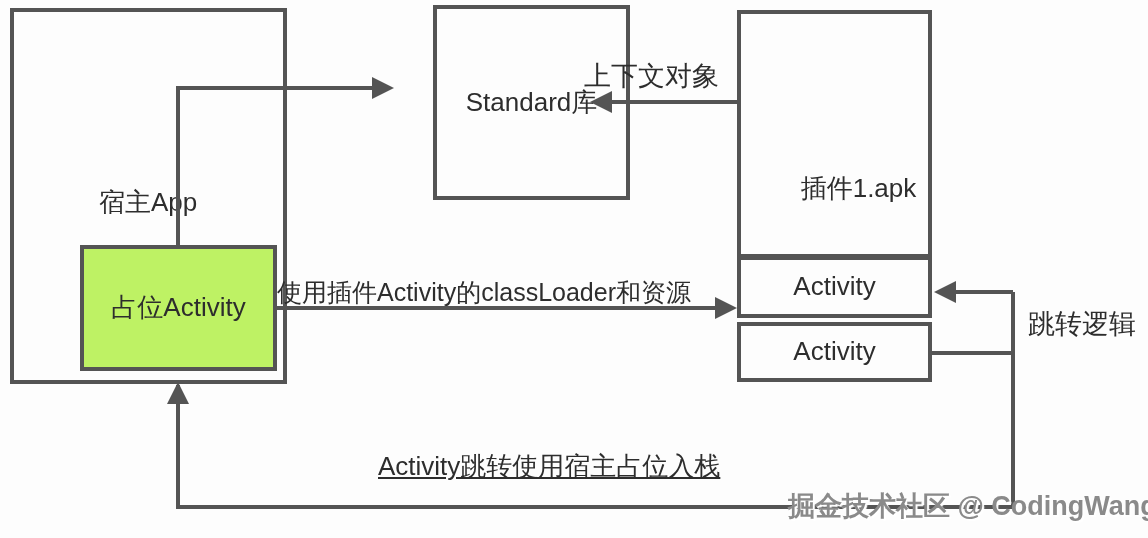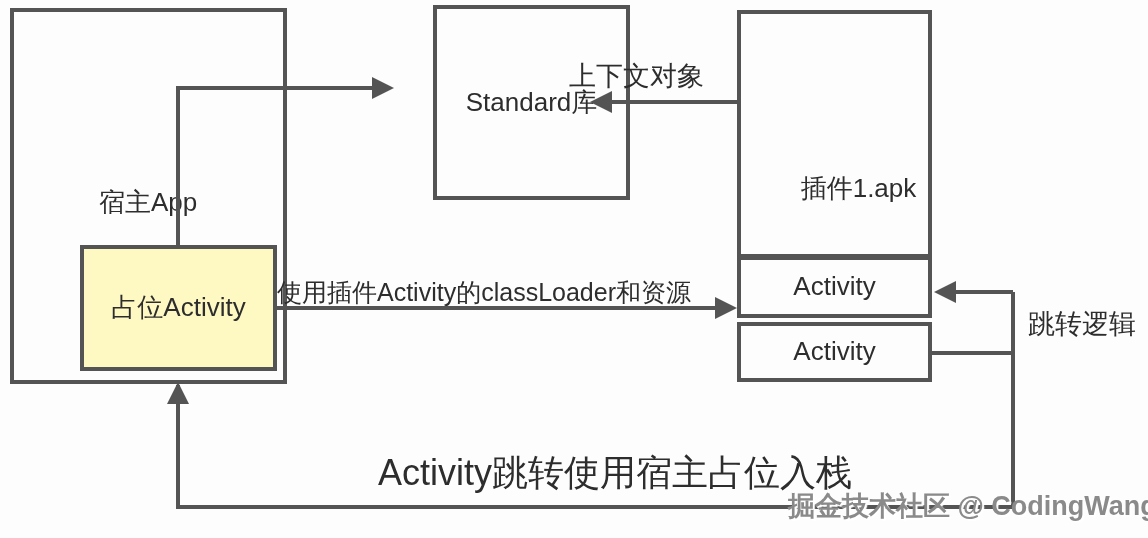--- a/index.html
+++ b/index.html
@@ -29,21 +29,21 @@
     align-items: center;
     justify-content: center;
   }
   .lbl {
     color: var(--text);
     font-size: 26px;
     white-space: nowrap;
     line-height: 1.15;
   }
   .box-host        { left: 10px;  top: 8px;   width: 277px; height: 376px; }
-  .box-placeholder { left: 80px;  top: 245px; width: 197px; height: 126px; background:#fef9c3; z-index: 3; }
+  .box-placeholder { left: 80px;  top: 245px; width: 197px; height: 126px; background:#bef264; z-index: 3; }
   .box-standard    { left: 393px; top: 5px;   width: 197px; height: 195px; margin-left: 40px; }
   .box-plugin      { left: 737px; top: 10px;  width: 195px; height: 248px; }
   .box-act1        { left: 737px; top: 256px; width: 195px; height: 62px;  z-index: 2; background:#fdfdfd; }
   .box-act2        { left: 737px; top: 322px; width: 195px; height: 60px;  z-index: 2; background:#fdfdfd; }
   .host-lbl   { position: absolute; left: 85px;  top: 176px; }
   .plugin-lbl { position: absolute; left: 0; right: 0; top: 160px; text-align: center; padding-left: 48px; }
   .line { position: absolute; background: var(--line); z-index: 1; }
   .line-a-v  { left: 176px; top: 88px;  width: 4px;   height: 160px; }
   .line-a-h  { left: 176px; top: 86px;  width: 198px; height: 4px; }
   .line-b-h  { left: 610px; top: 100px; width: 127px; height: 4px; }
@@ -61,24 +61,24 @@
   .arrow-b { left: 590px; top: 91px; }
   .arrow-c { left: 715px; top: 297px; }
   .arrow-d { left: 934px; top: 281px; }
   .arrow-e { left: 167px; top: 382px; }
   .edge-lbl {
     position: absolute;
     color: var(--text);
     white-space: nowrap;
     z-index: 5;
   }
-  .lbl-ctx   { left: 569px; top: 58px;  font-size: 27px; }
+  .lbl-ctx   { left: 584px; top: 58px;  font-size: 27px; }
   .lbl-cls   { left: 277px; top: 276px; font-size: 25px; }
   .lbl-jump  { left: 1016px; top: 306px; font-size: 27px; padding-left: 12px; }
-  .lbl-stack { left: 378px; top: 449px; font-size: 36px; }
+  .lbl-stack { left: 378px; top: 449px; font-size: 26px; text-decoration: underline; }
   .watermark {
     position: absolute;
     left: 788px; top: 488px;
     font-size: 27px;
     font-weight: bold;
     color: var(--wm);
     text-shadow: 2px 2px 1px #ffffff, 1px 1px 0 #ffffff;
     white-space: nowrap;
     z-index: 6;
   }

